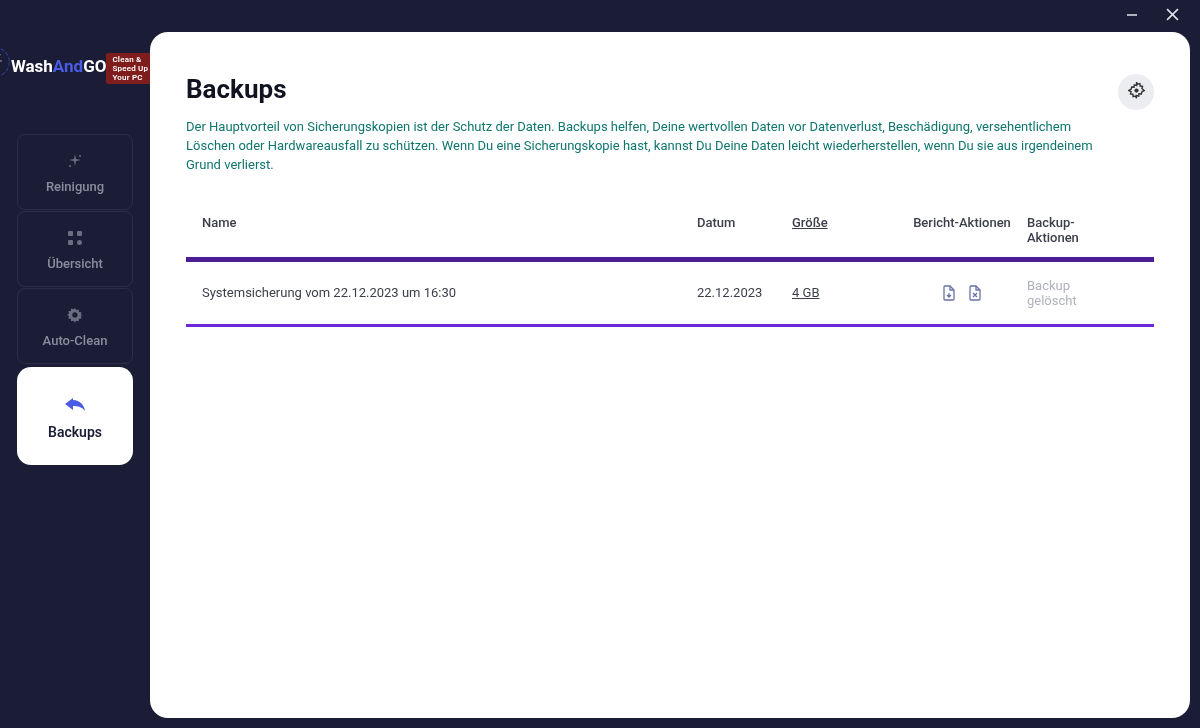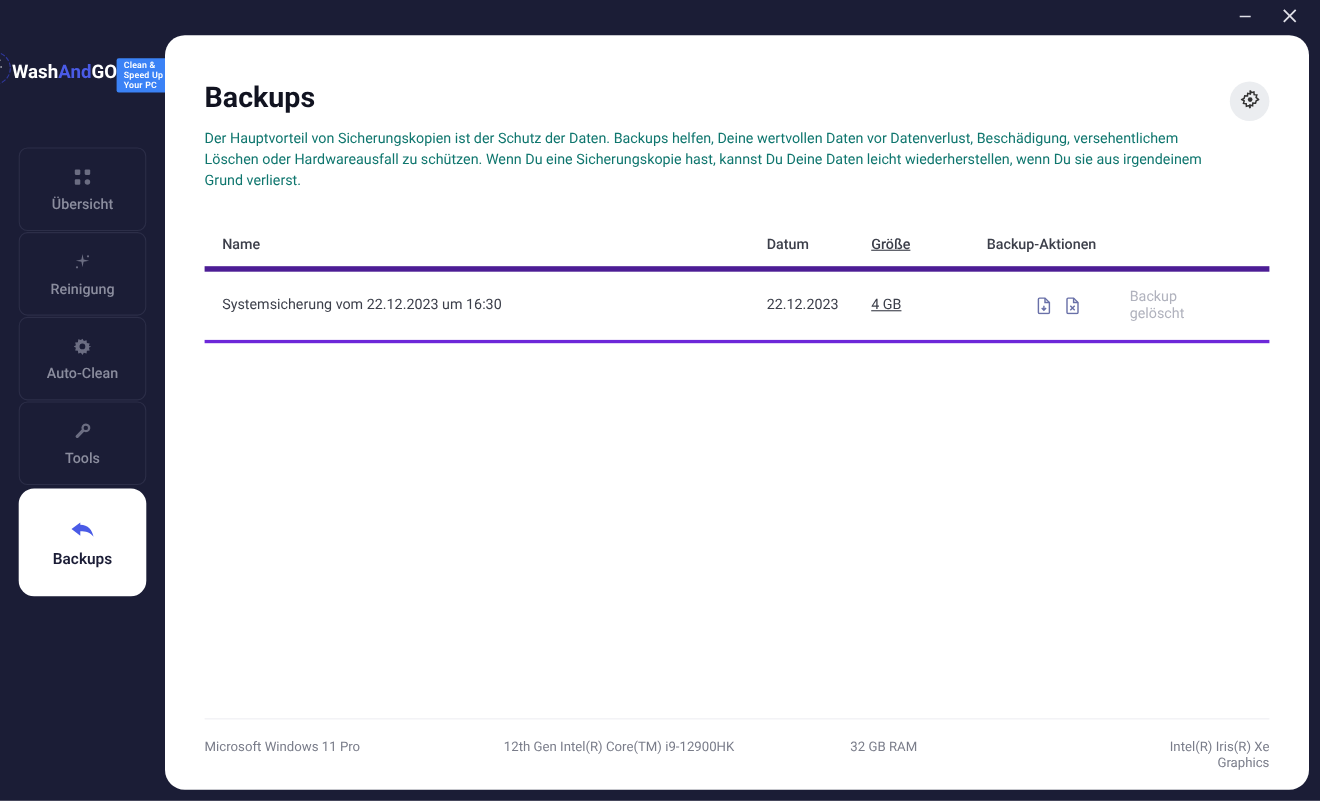--- a/index.html
+++ b/index.html
@@ -53,21 +53,21 @@
   margin-bottom: 8px;
 }
 .logo-img svg { width: 100%; height: 100%; }
 .brand {
   font-size: 17px;
   font-weight: 700;
   color: #fff;
 }
 .brand .accent { color: #4a5be6; }
 .tagline {
-  background: #3b82f6;
+  background: #7f1d1d;
   color: #fff;
   font-size: 8px;
   font-weight: 600;
   padding: 2px 6px;
   border-radius: 2px;
   margin-top: 4px;
   letter-spacing: 0.2px;
 }
 .nav {
   display: flex;
@@ -232,53 +232,45 @@
       <div class="brand">
         <span>Wash</span><span class="accent">And</span><span>GO</span>
       </div>
       <div class="tagline">Clean &amp; Speed Up Your PC</div>
     </div>
 
     <nav class="nav">
       <div class="nav-item">
         <span class="nav-icon">
           <svg width="16" height="16" viewBox="0 0 16 16" fill="currentColor">
+              <path d="M8 1 L9 6 L14 7 L9 8 L8 13 L7 8 L2 7 L7 6 Z"></path>
+              <circle cx="13" cy="3" r="1"></circle>
+              <circle cx="3" cy="13" r="1"></circle>
+            </svg>
+        </span>
+        <span class="nav-label">Reinigung</span>
+      </div>
+      <div class="nav-item">
+        <span class="nav-icon">
+          <svg width="16" height="16" viewBox="0 0 16 16" fill="currentColor">
               <rect x="1" y="1" width="5" height="5" rx="1"></rect>
               <rect x="10" y="1" width="5" height="5" rx="1"></rect>
               <rect x="1" y="10" width="5" height="5" rx="1"></rect>
               <circle cx="12.5" cy="12.5" r="2.5"></circle>
             </svg>
         </span>
         <span class="nav-label">Übersicht</span>
       </div>
       <div class="nav-item">
         <span class="nav-icon">
           <svg width="16" height="16" viewBox="0 0 16 16" fill="currentColor">
-              <path d="M8 1 L9 6 L14 7 L9 8 L8 13 L7 8 L2 7 L7 6 Z"></path>
-              <circle cx="13" cy="3" r="1"></circle>
-              <circle cx="3" cy="13" r="1"></circle>
-            </svg>
-        </span>
-        <span class="nav-label">Reinigung</span>
-      </div>
-      <div class="nav-item">
-        <span class="nav-icon">
-          <svg width="16" height="16" viewBox="0 0 16 16" fill="currentColor">
               <path d="M8 5a3 3 0 100 6 3 3 0 000-6zM8 0l1.5 2.5 2.8-.8.3 2.9 2.9.3-.8 2.8L17 8l-2.3 1.3.8 2.8-2.9.3-.3 2.9-2.8-.8L8 17l-1.5-2.5-2.8.8-.3-2.9-2.9-.3.8-2.8L-1 8l2.3-1.3-.8-2.8 2.9-.3.3-2.9 2.8.8L8 0z" transform="scale(0.88) translate(1 1)"></path>
             </svg>
         </span>
         <span class="nav-label">Auto-Clean</span>
-      </div>
-      <div class="nav-item">
-        <span class="nav-icon">
-          <svg width="16" height="16" viewBox="0 0 16 16" fill="currentColor">
-              <path d="M11 1a4 4 0 00-3.7 5.5L2 11.8a1.5 1.5 0 002.1 2.1l5.3-5.3A4 4 0 1011 1zm0 2a2 2 0 110 4 2 2 0 010-4z"></path>
-            </svg>
-        </span>
-        <span class="nav-label">Tools</span>
       </div>
       <div class="nav-item active">
         <span class="nav-icon">
           <svg width="24" height="20" viewBox="0 0 24 20" fill="currentColor">
               <path d="M10 4L2 10l8 6v-4c5 0 9 1 12 5-1-6-5-11-12-11V4z"></path>
             </svg>
         </span>
         <span class="nav-label">Backups</span>
       </div>
     </nav>
@@ -298,20 +290,21 @@
             </svg>
         </span>
       </div>
     </div>
 
     <div class="table">
       <div class="thead">
         <div class="col-name">Name</div>
         <div class="col-date">Datum</div>
         <div class="col-size">Größe</div>
+        <div class="col-report">Bericht-Aktionen</div>
         <div class="col-backup">Backup-Aktionen</div>
       </div>
       <div class="trow">
         <div class="col-name">Systemsicherung vom 22.12.2023 um 16:30</div>
         <div class="col-date">22.12.2023</div>
         <div class="col-size">4 GB</div>
         <div class="col-report">
           <div class="report-actions">
             <span>
               <svg width="16" height="16" viewBox="0 0 16 16" fill="none" stroke="currentColor" stroke-width="1.3">
@@ -328,20 +321,14 @@
                 </svg>
             </span>
           </div>
         </div>
         <div class="col-backup">
           <span class="backup-status">Backup gelöscht</span>
         </div>
       </div>
     </div>
 
-    <div class="footer">
-      <div>Microsoft Windows 11 Pro</div>
-      <div>12th Gen Intel(R) Core(TM) i9-12900HK</div>
-      <div>32 GB RAM</div>
-      <div>Intel(R) Iris(R) Xe Graphics</div>
-    </div>
   </main>
 </div>
 
 </body></html>

